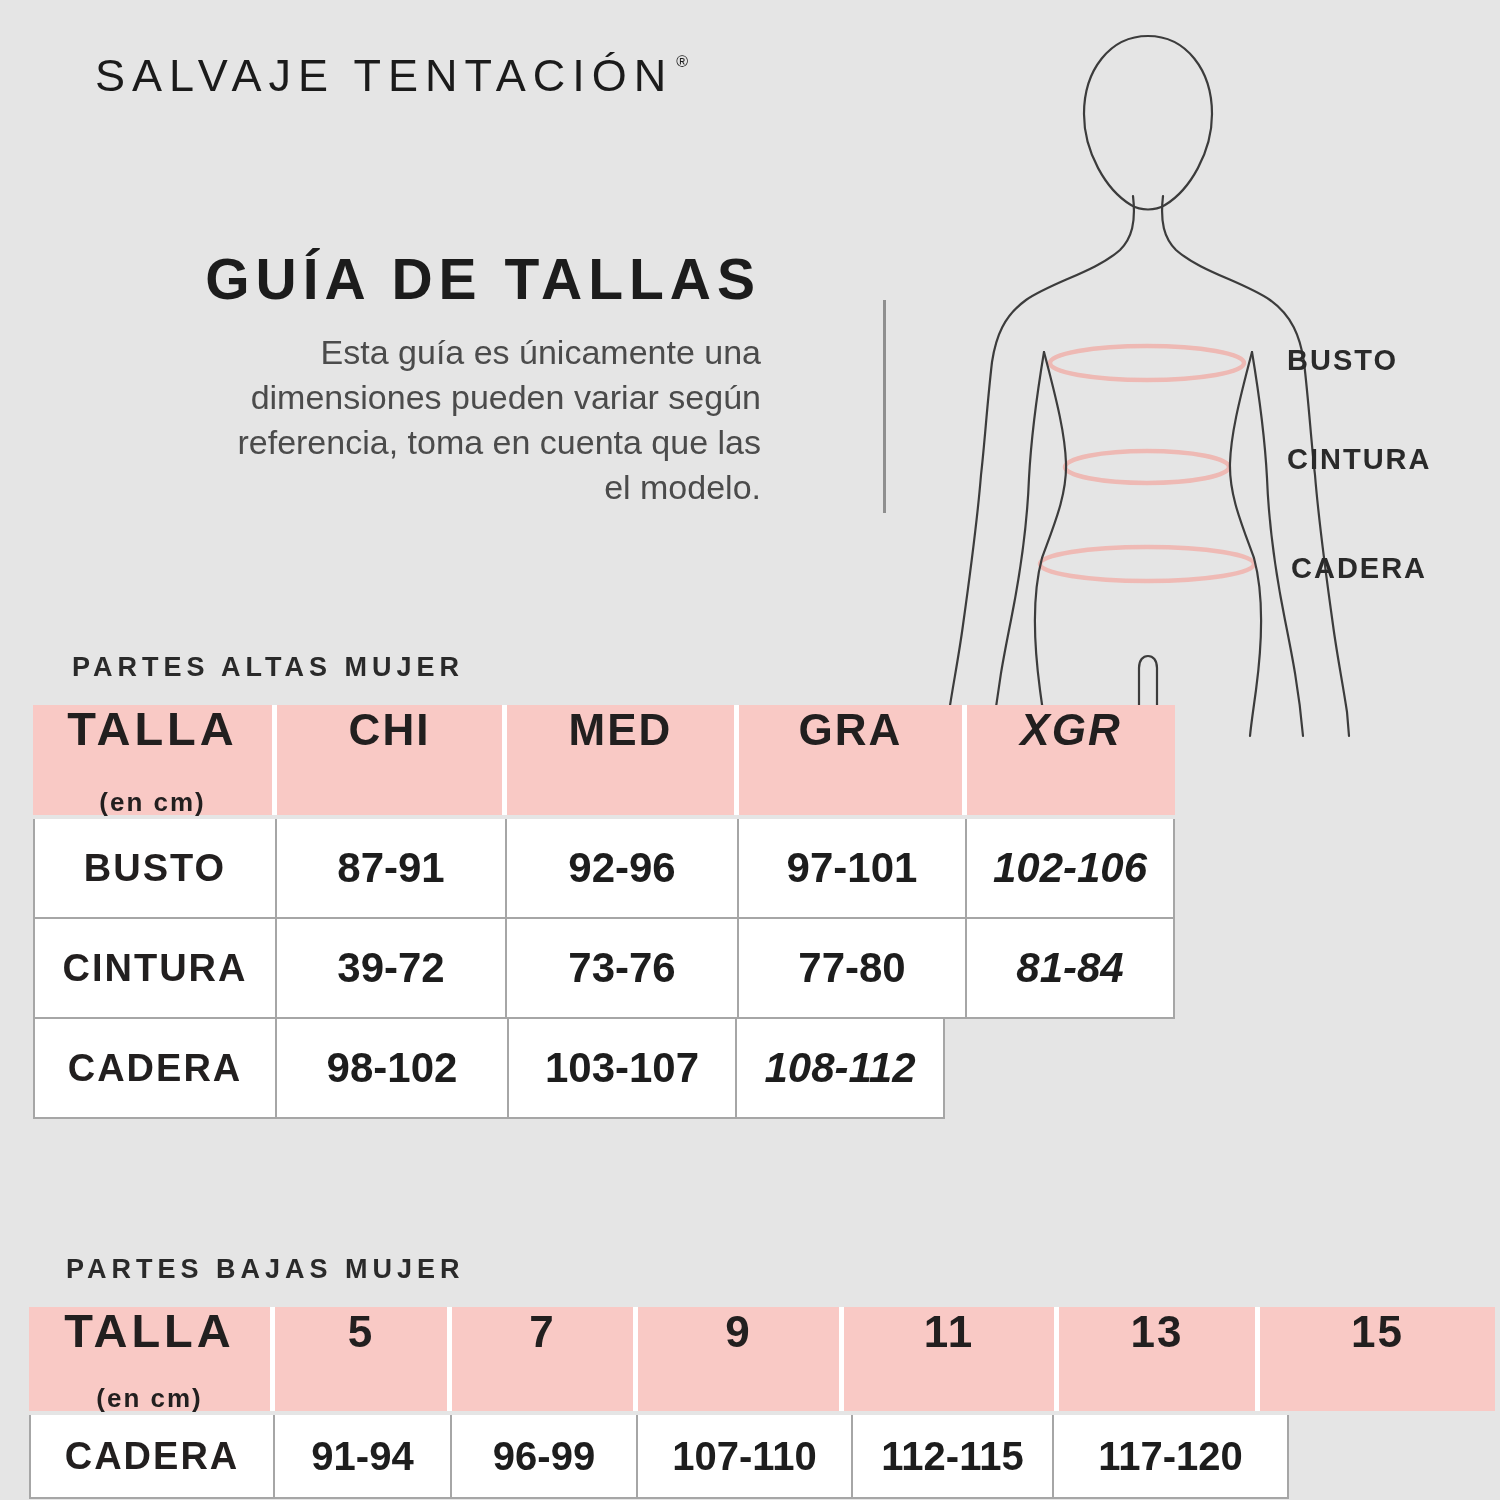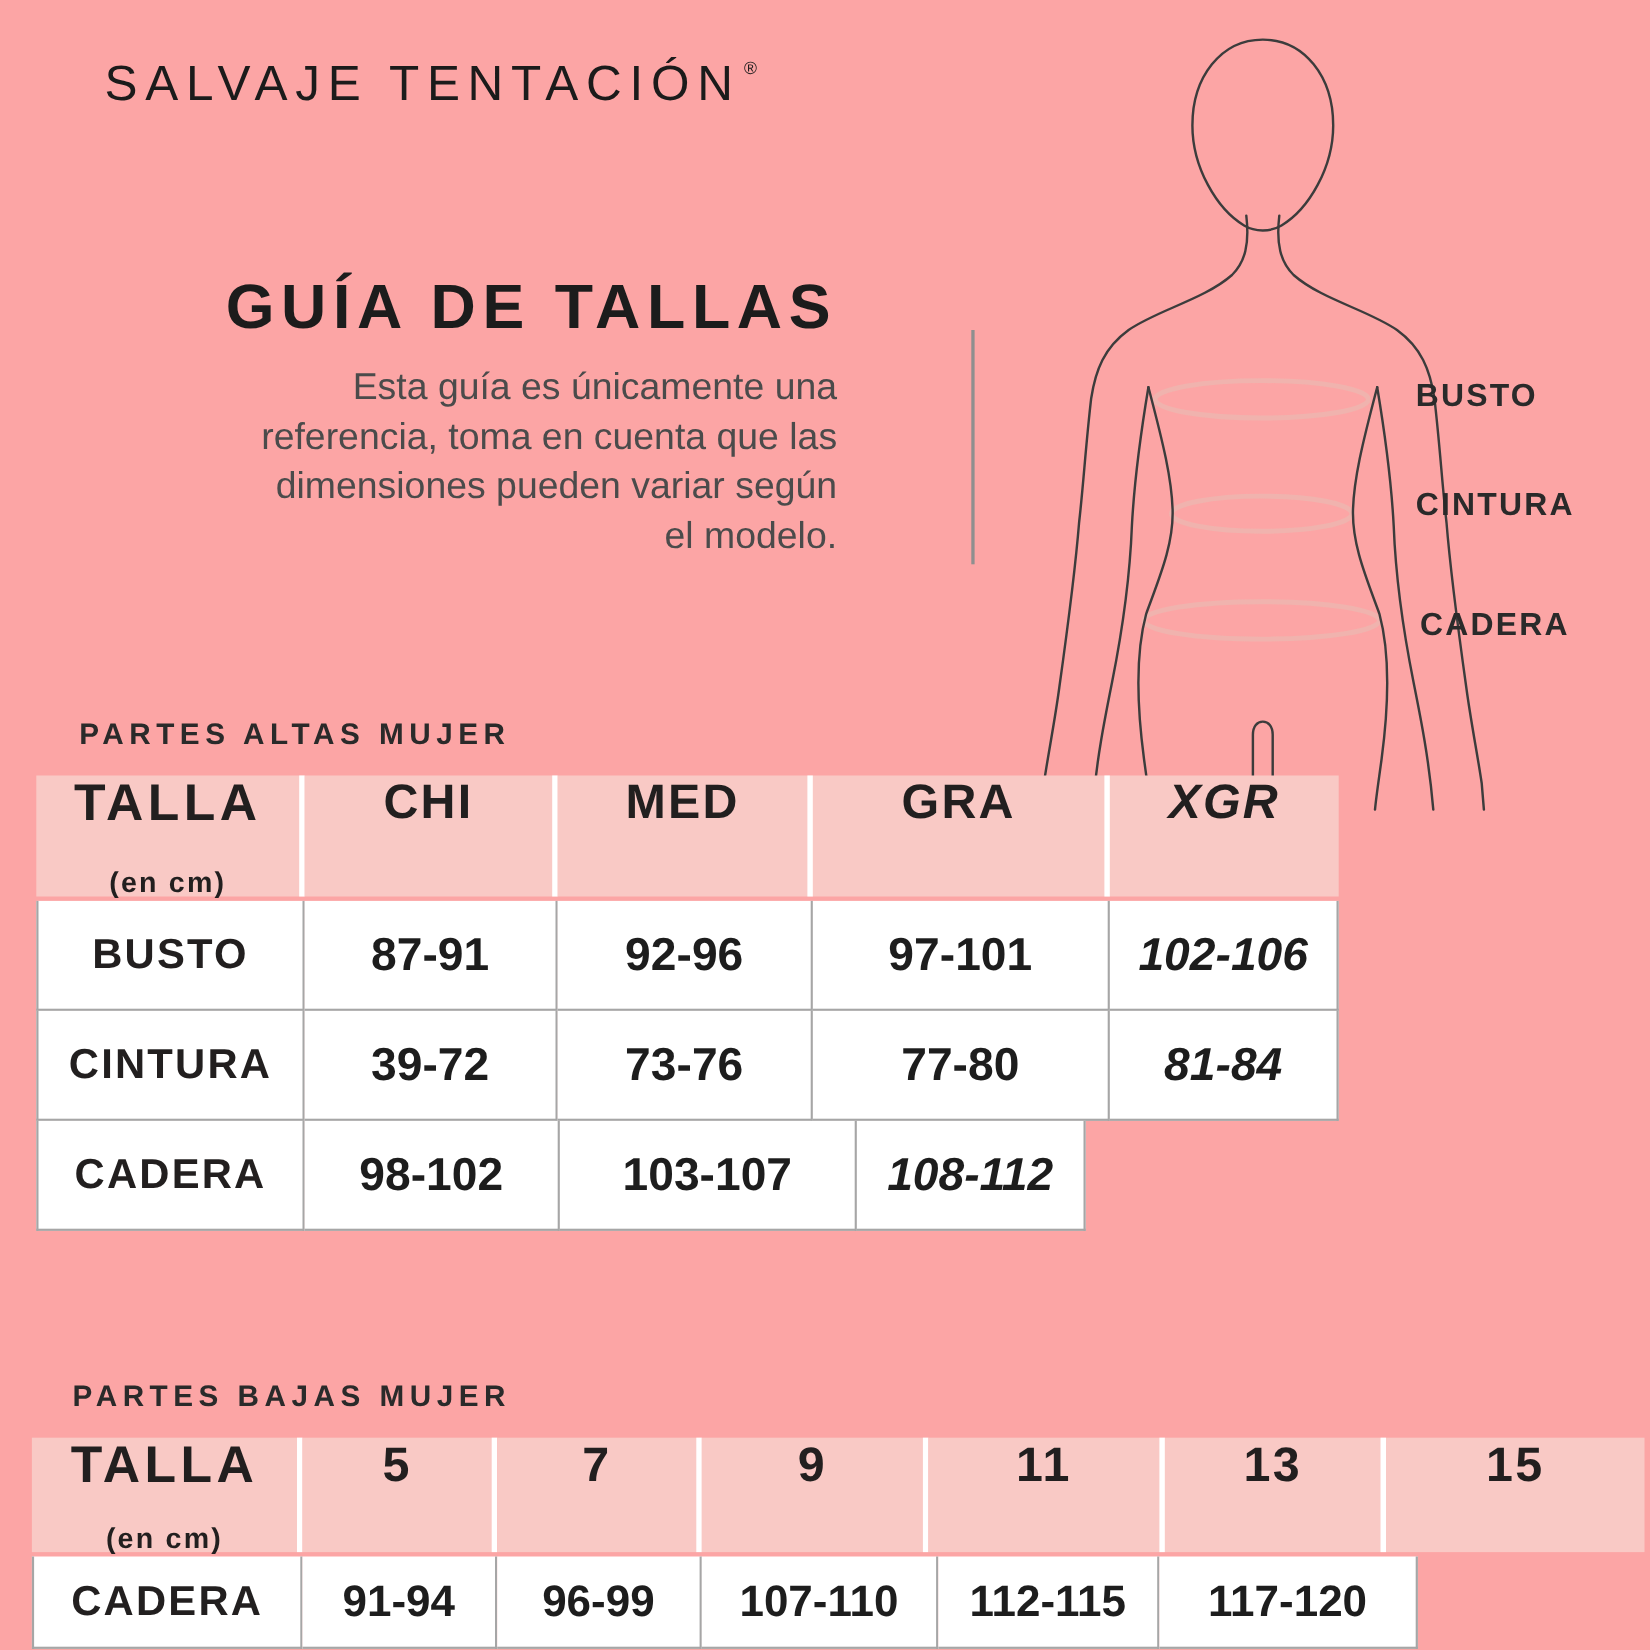--- a/index.html
+++ b/index.html
@@ -1,17 +1,17 @@
 <!DOCTYPE html>
 <html><head>
 <meta charset="utf-8">
 <style>
   html,body{margin:0;padding:0;background:#ffffff;}
   body{width:1500px;height:1500px;font-family:"Liberation Sans",sans-serif;}
-  .page{position:relative;width:1500px;height:1500px;background:#fca5a5;overflow:hidden;}
+  .page{position:relative;width:1500px;height:1500px;background:#e5e5e5;overflow:hidden;}
 
   
   .logo{position:absolute;left:95px;top:50px;font-size:45px;font-weight:400;
         letter-spacing:7px;color:#1b1b1b;white-space:nowrap;}
   .logo .rmark{font-size:16px;letter-spacing:0;position:relative;top:-24px;margin-left:3px;}
 
   
   .intro{position:absolute;left:85px;top:246px;width:676px;text-align:right;}
   .intro h1{margin:0 0 18px 0;font-size:57px;font-weight:700;letter-spacing:6px;color:#1c1c1c;white-space:nowrap;}
   .intro p{margin:0;font-size:34px;line-height:1.32;color:#4b4b4b;}
@@ -54,21 +54,21 @@
   #table-upper .td{height:100px;}
   #table-lower .td{height:84px;}
   .row-label{font-size:38px;font-weight:700;letter-spacing:2px;color:#221f1f;}
   .cell-value{font-size:42px;font-weight:700;color:#1d1d1d;}
   #table-lower .cell-value{font-size:40px;}
 
   
   #table-upper .c0{width:244px;}
   #table-upper .c1{width:230px;}
   #table-upper .c2{width:232px;}
-  #table-upper .c3{width:270px;}
+  #table-upper .c3{width:228px;}
   #table-upper .c4{width:208px;font-style:italic;}
   
   #table-lower .c0{width:246px;}
   #table-lower .c1{width:177px;}
   #table-lower .c2{width:186px;}
   #table-lower .c3{width:206px;}
   #table-lower .c4{width:215px;}
   #table-lower .c5{width:201px;}
   #table-lower .c6{width:235px;}
 </style>
@@ -78,22 +78,22 @@
 <div class="page">
 
   <div class="logo">
     <span>SALVAJE TENTACIÓN</span><span class="rmark">®</span>
   </div>
 
   <div class="intro">
     <h1>GUÍA DE TALLAS</h1>
     <p>
       <span class="line">Esta guía es únicamente una</span>
+      <span class="line">dimensiones pueden variar según</span>
       <span class="line">referencia, toma en cuenta que las</span>
-      <span class="line">dimensiones pueden variar según</span>
       <span class="line">el modelo.</span>
     </p>
   </div>
 
   <div class="divider"></div>
 
   <svg class="figure-svg" viewBox="900 20 480 720" xmlns="http://www.w3.org/2000/svg" aria-hidden="true">
 
     <g stroke="#efb5af" stroke-width="4.5" fill="none" opacity="0.9">
       <ellipse cx="1147" cy="363" rx="97" ry="17"></ellipse>

